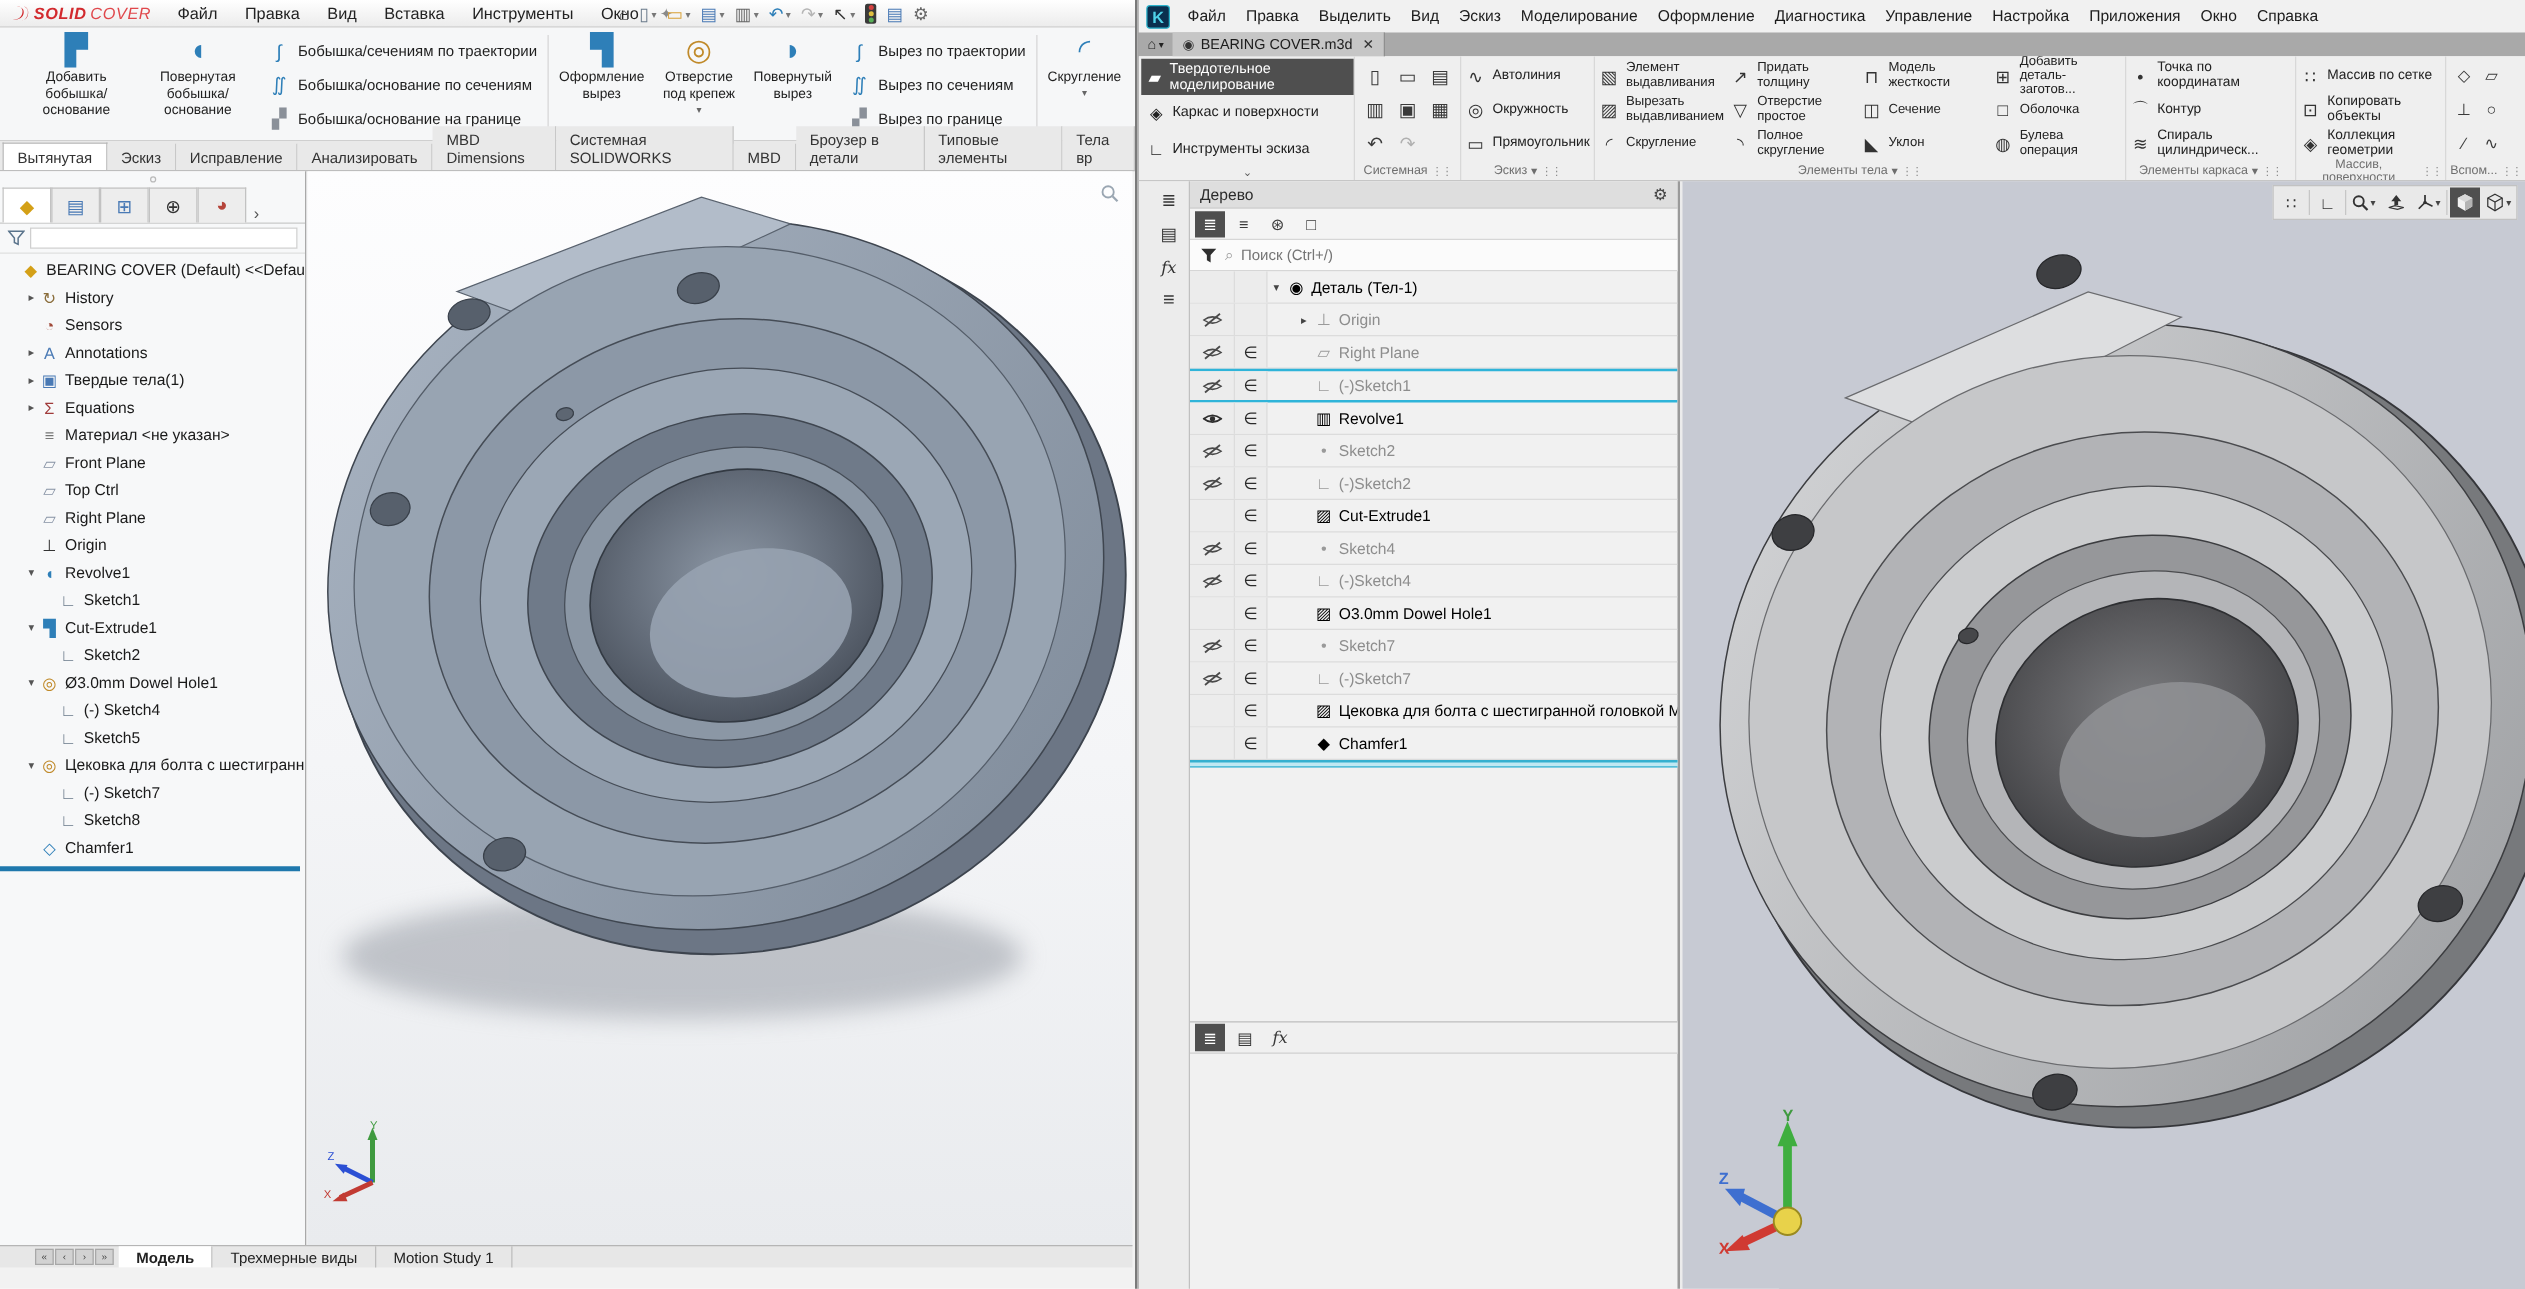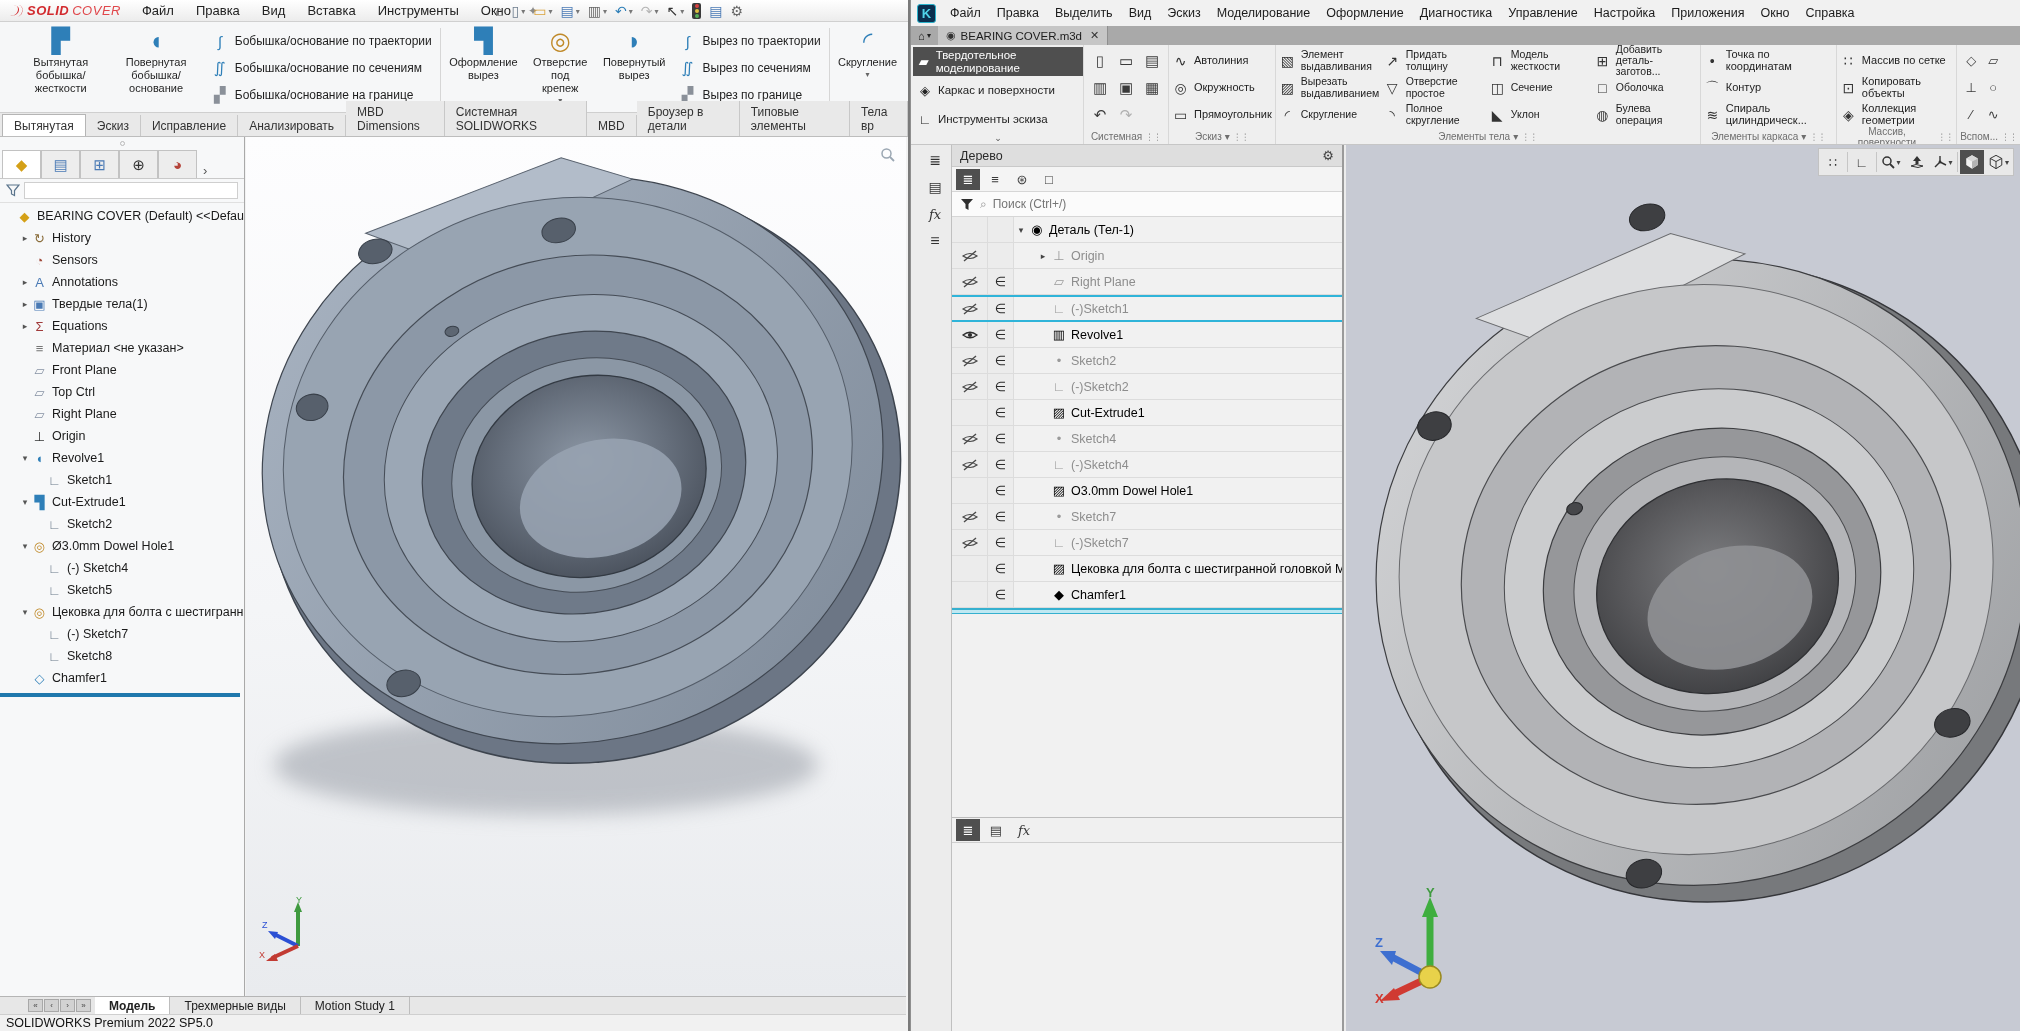--- a/index.html
+++ b/index.html
@@ -184,30 +184,30 @@
         </span>
         <span class="qi">
           <span style="color: rgb(102, 102, 102);">⚙</span>
         </span>
       </span>
   </div>
 
   <div class="sw-ribbon" id="sw-ribbon">
       <div class="swrb">
         <div class="bico" style="color: rgb(46, 127, 184);">▛</div>
-        <div class="blab">Вытянутая бобышка/жесткости</div>
+        <div class="blab">Добавить бобышка/основание</div>
       </div>
       <div class="swrb">
         <div class="bico" style="color: rgb(46, 127, 184);">◖</div>
         <div class="blab">Повернутая бобышка/основание</div>
       </div>
       <div class="sw-stack">
         <div class="srow">
           <span class="sico" style="color: rgb(46, 127, 184);">∫</span>
-          <span class="slab">Бобышка/основание по траектории</span>
+          <span class="slab">Бобышка/сечениям по траектории</span>
         </div>
         <div class="srow">
           <span class="sico" style="color: rgb(46, 127, 184);">∬</span>
           <span class="slab">Бобышка/основание по сечениям</span>
         </div>
         <div class="srow">
           <span class="sico" style="color: rgb(138, 144, 153);">▞</span>
           <span class="slab">Бобышка/основание на границе</span>
         </div>
       </div>
@@ -463,21 +463,20 @@
         <span>‹</span>
         <span>›</span>
         <span>»</span>
       </span>
     <span id="sw-btabs" style="display:flex">
         <span class="sw-btab active">Модель</span>
         <span class="sw-btab">Трехмерные виды</span>
         <span class="sw-btab">Motion Study 1</span>
       </span>
   </div>
-  <div class="sw-status">SOLIDWORKS Premium 2022 SP5.0</div>
 </div>
 
 <div class="kw">
   <div class="k-menubar">
     <span class="k-logo">K</span>
     <span id="k-menus"><span class="k-menu-item">Файл</span><span class="k-menu-item">Правка</span><span class="k-menu-item">Выделить</span><span class="k-menu-item">Вид</span><span class="k-menu-item">Эскиз</span><span class="k-menu-item">Моделирование</span><span class="k-menu-item">Оформление</span><span class="k-menu-item">Диагностика</span><span class="k-menu-item">Управление</span><span class="k-menu-item">Настройка</span><span class="k-menu-item">Приложения</span><span class="k-menu-item">Окно</span><span class="k-menu-item">Справка</span></span>
   </div>
   <div class="k-tabrow">
     <span class="k-home">
         <span>⌂</span>

